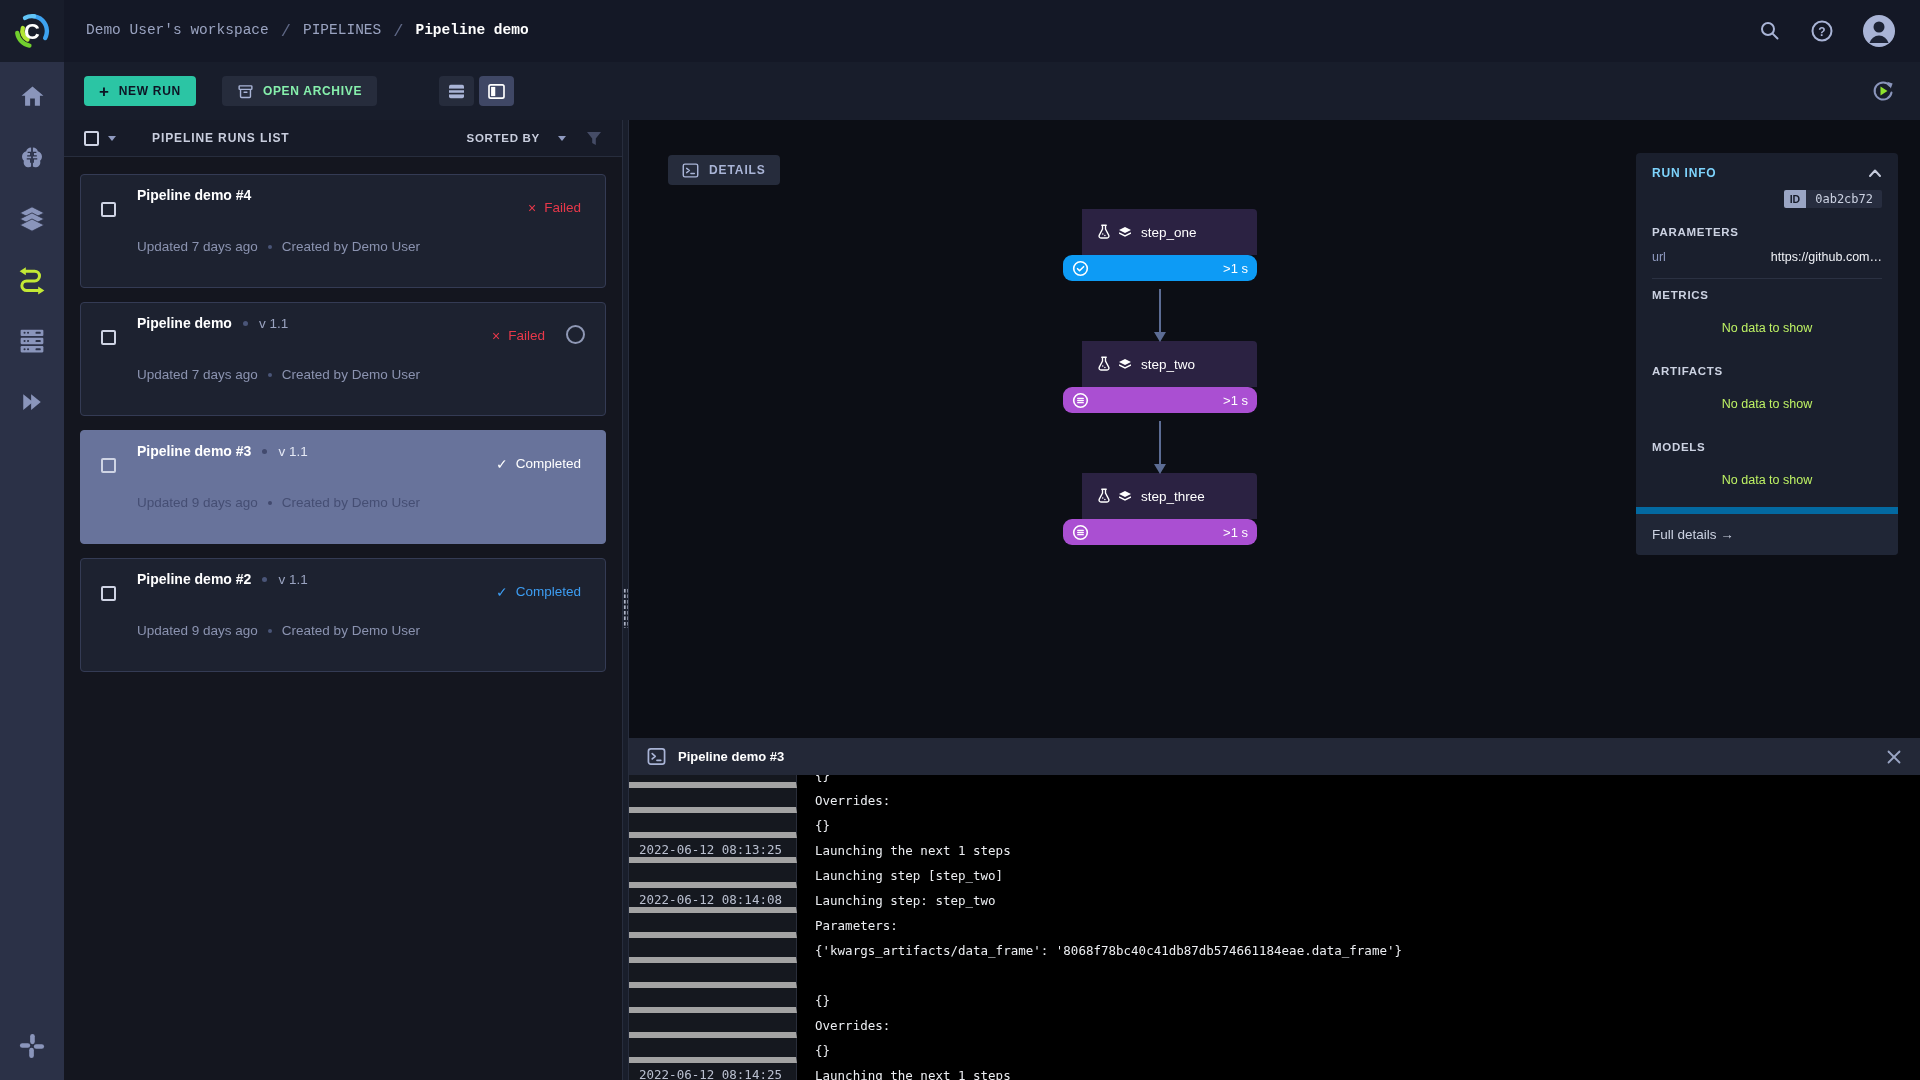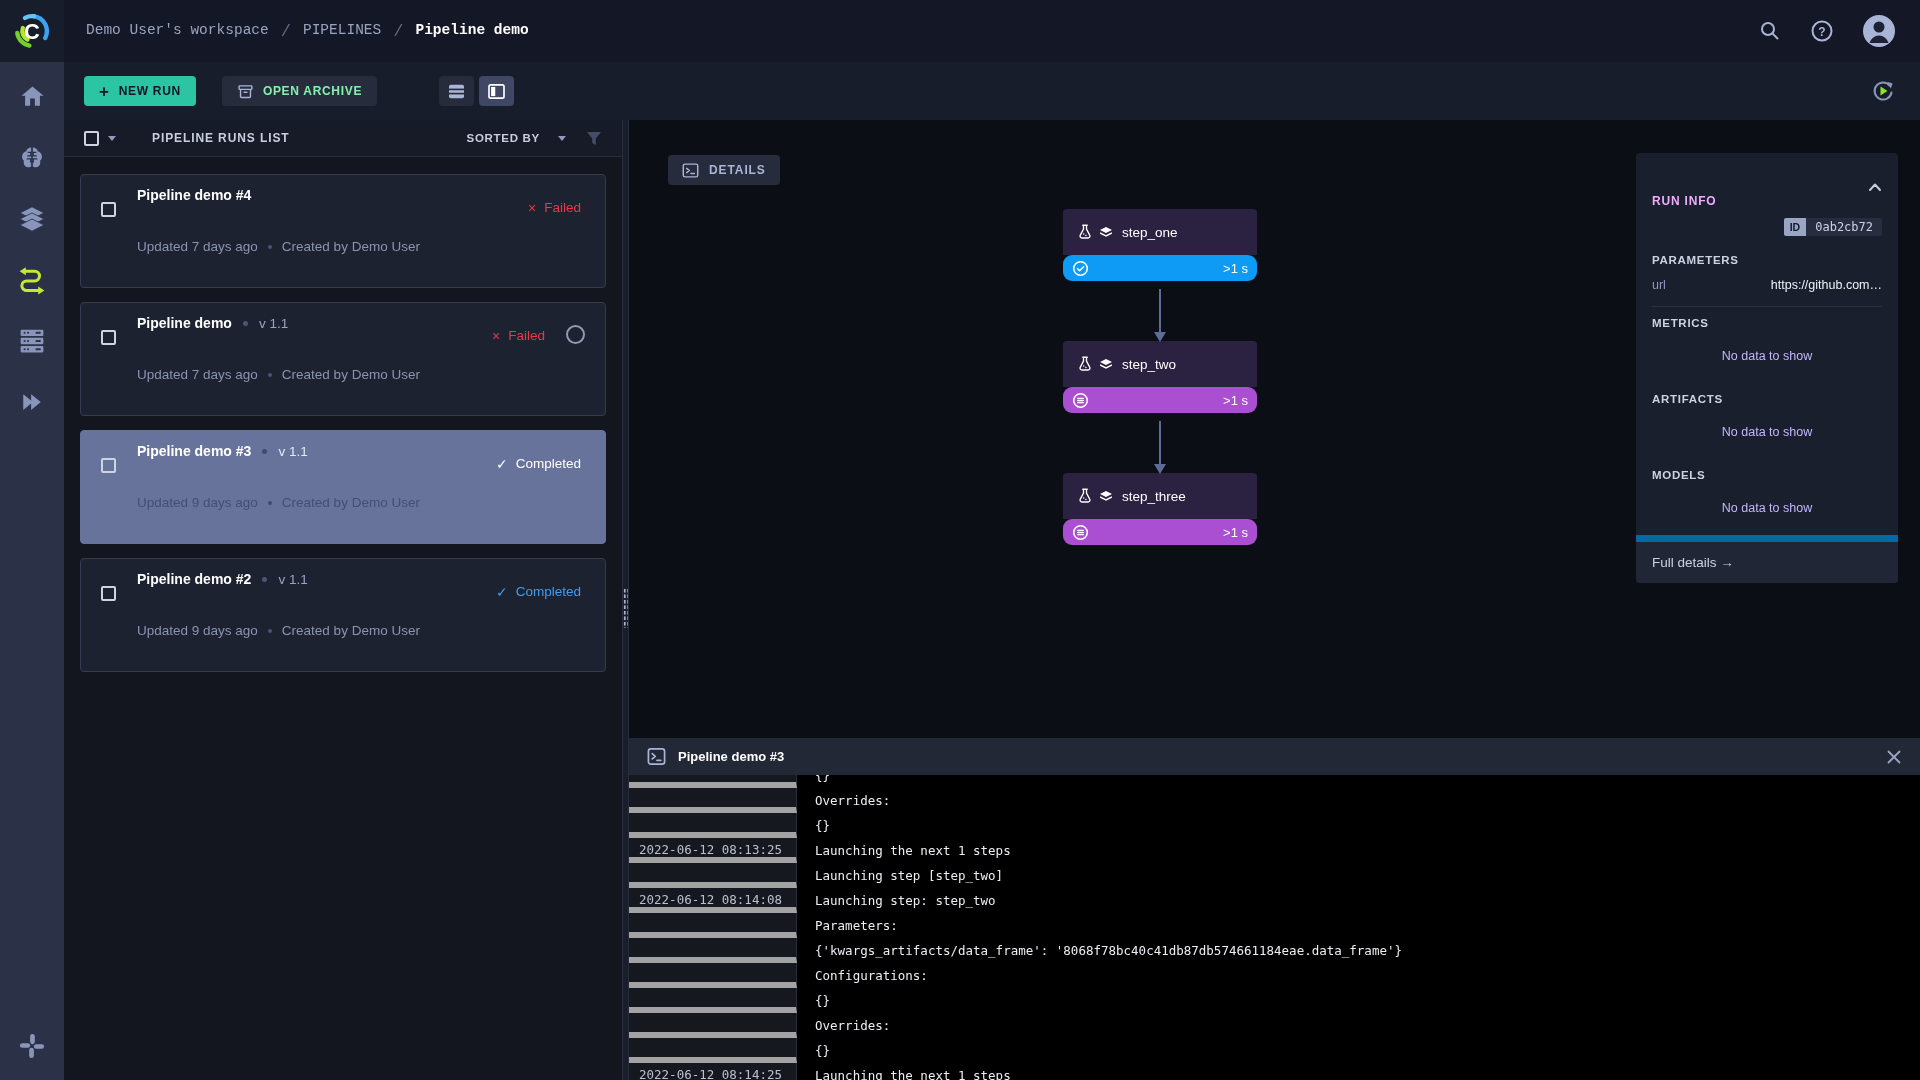--- a/index.html
+++ b/index.html
@@ -77,44 +77,44 @@
   
   .main-area { flex:1; display:flex; flex-direction:column; min-width:0; }
   .canvas { flex:1; background:#0c0e15; position:relative; min-height:0; }
   .details-btn { position:absolute; top:35px; left:39px; height:30px; background:#262c3c; border-radius:4px;
                  display:flex; align-items:center; gap:10px; padding:0 14px; color:#a9b4d6;
                  font-size:12px; font-weight:bold; letter-spacing:.9px; cursor:pointer; }
 
   
   .dag { position:absolute; left:434px; top:89px; width:194px; display:flex; flex-direction:column; }
   .dag-node { width:194px; border-radius:4px; overflow:hidden; cursor:pointer; }
-  .node-head { height:46px; background:#2b2242; display:flex; align-items:center; gap:6px; padding:0 13px; }
+  .node-head { height:46px; background:#2b2242; display:flex; align-items:center; gap:6px; padding:0 13px;margin-left:19px; }
   .node-name { color:#ffffff; font-size:13.5px; margin-left:4px; }
   .node-bar { height:26px; display:flex; align-items:center; justify-content:space-between; padding:0 9px;border-radius:9px; }
   .node-bar.blue { background:#0d9bf5; }
   .node-bar.purple { background:#aa4fd2; }
   .node-dur { color:#ffffff; font-size:13px; }
   .dag-arrowbox { height:60px; display:flex; align-items:center; justify-content:center; }
   .dag-arrow { width:2px; height:44px; background:#5c6c94; position:relative; }
   .dag-arrow::after { content:""; position:absolute; bottom:-9px; left:-5px; border-left:6px solid transparent;
                       border-right:6px solid transparent; border-top:10px solid #5c6c94; }
 
   
   .runinfo { position:absolute; top:33px; right:22px; width:262px; background:#1a1f2d; border-radius:4px; overflow:hidden; }
   .ri-head { display:flex; justify-content:space-between; align-items:center; padding:13px 16px 4px 16px; }
-  .ri-title { font-size:12px; font-weight:bold; letter-spacing:.8px; color:#f0abfc;margin-top:28px; }
+  .ri-title { font-size:12px; font-weight:bold; letter-spacing:.8px; color:#7dd3fc; }
   .ri-id-row { display:flex; justify-content:flex-end; padding:6px 16px 8px; }
   .ri-id-label { background:#9aa5c4; color:#161b29; font-size:10.5px; font-weight:bold; padding:2px 6px; border-radius:2px 0 0 2px; display:flex; align-items:center;text-align:center; }
   .ri-id-value { background:#272d3f; color:#ccd2e2; font-size:12px; padding:2px 9px; border-radius:0 2px 2px 0; }
   .ri-sec-title { padding:10px 16px 4px; font-size:11.5px; font-weight:bold; letter-spacing:.7px; color:#ccd2e2; }
   .ri-param-row { display:flex; justify-content:space-between; align-items:center; padding:8px 16px 14px; font-size:12.5px; }
   .ri-param-key { color:#8f9ac0; }
   .ri-param-val { color:#f0f2f7; max-width:160px; white-space:nowrap; overflow:hidden; }
   .ri-divider { height:1px; background:#2b3142; margin:0 16px; }
-  .ri-empty { text-align:center; color:#c4b5fd; font-size:12.5px; padding:16px 0 20px; }
+  .ri-empty { text-align:center; color:#bef264; font-size:12.5px; padding:16px 0 20px; }
   .ri-footer { border-top:7px solid #0369a1; background:#202636; padding:13px 16px; color:#ccd2e2; font-size:13.5px; cursor:pointer; }
 
   
   .console { height:342px; flex:none; display:flex; flex-direction:column; }
   .console-header { height:37px; flex:none; background:#232837; display:flex; align-items:center; gap:12px; padding:0 18px; }
   .console-title { color:#ffffff; font-weight:bold; font-size:13px; }
   .console-close { margin-left:auto; cursor:pointer; display:flex; }
   .console-body { flex:1; background:#000000; overflow:hidden; }
   .log-scroll { margin-top:-12px; }
   .log-row { display:flex; height:25px; }
@@ -545,21 +545,20 @@
                 <div class="log-row">
                   <div class="log-ts"></div>
                   <div class="log-text">Parameters:</div>
                 </div>
                 <div class="log-row">
                   <div class="log-ts"></div>
                   <div class="log-text">{'kwargs_artifacts/data_frame': '8068f78bc40c41db87db574661184eae.data_frame'}</div>
                 </div>
                 <div class="log-row">
                   <div class="log-ts"></div>
-                  <div class="log-text">Configurations:</div>
                 </div>
                 <div class="log-row">
                   <div class="log-ts"></div>
                   <div class="log-text">{}</div>
                 </div>
                 <div class="log-row">
                   <div class="log-ts"></div>
                   <div class="log-text">Overrides:</div>
                 </div>
                 <div class="log-row">

